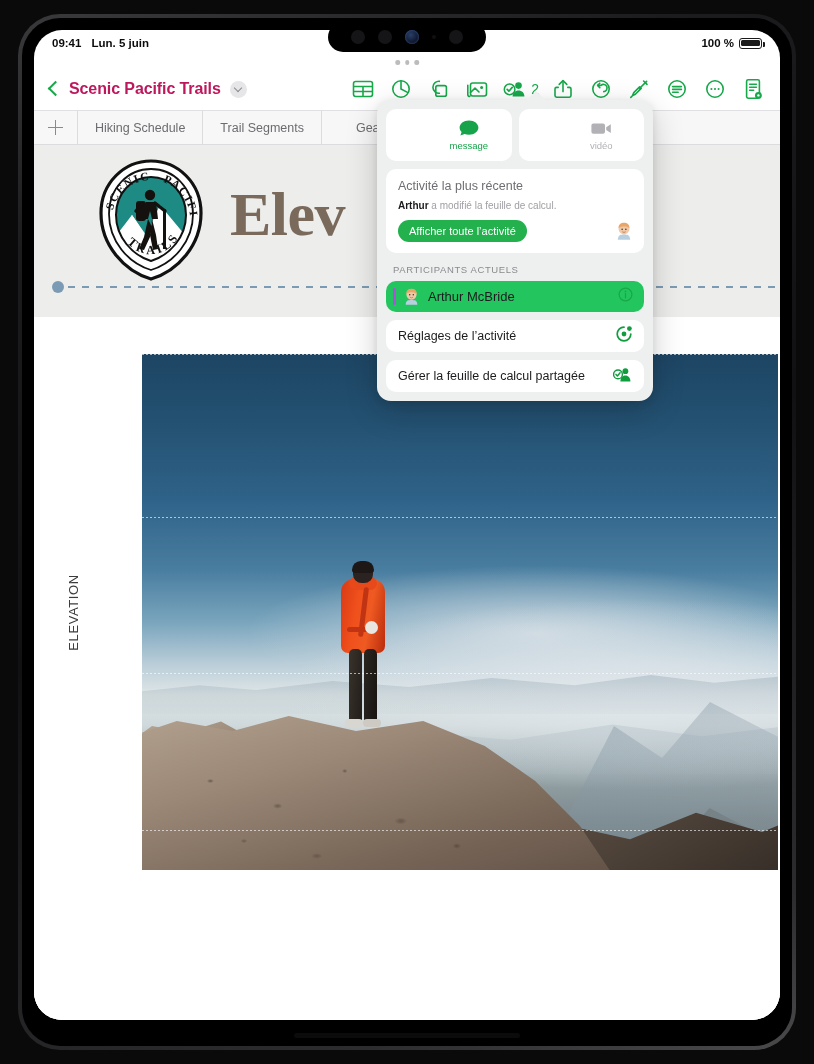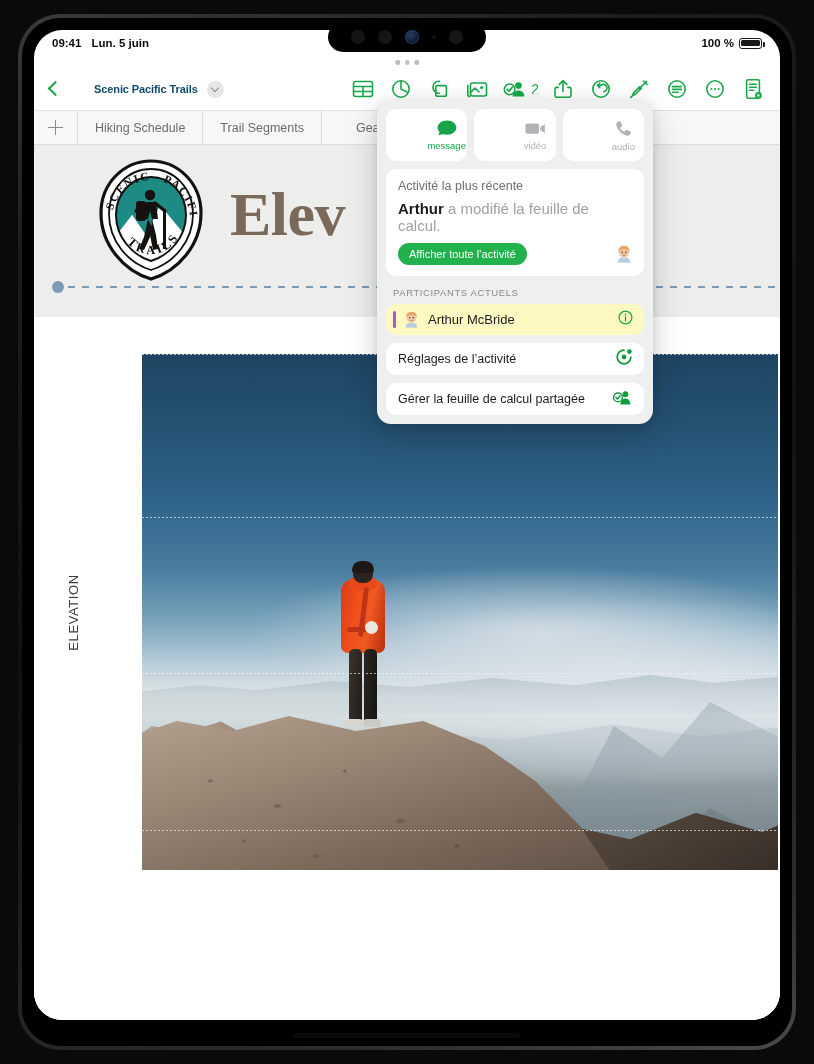--- a/index.html
+++ b/index.html
@@ -87,21 +87,21 @@
     position: absolute; left: 0; top: 38px; width: 746px; height: 42px;
     display:flex; align-items:center; z-index: 18; background:#fff;
   }
   #doc-title-area { display:flex; align-items:center; gap: 9px; padding-left: 14px; }
   #back-chevron { width: 12px; height: 20px; position:relative; cursor:pointer; }
   #back-chevron::before {
     content:''; position:absolute; left:2px; top:4px; width:9px; height:9px;
     border-left: 2.4px solid #17a84a; border-bottom: 2.4px solid #17a84a;
     transform: rotate(45deg);
   }
-  #doc-title { font-size: 11px; font-weight: bold; color: #0c4a6e; letter-spacing: -0.1px; margin-left: 25px; }
+  #doc-title { font-size: 16px; font-weight: bold; color: #be185d; letter-spacing: -0.1px; }
   #title-chevron {
     width: 17px; height: 17px; border-radius: 50%; background:#e6e6e8;
     display:flex; align-items:center; justify-content:center;
   }
   #title-chevron::after {
     content:''; width:5px; height:5px; margin-top:-2px;
     border-right: 1.6px solid #8a8a8e; border-bottom: 1.6px solid #8a8a8e;
     transform: rotate(45deg);
   }
   #tool-icons { margin-left: auto; display:flex; align-items:center; gap: 2px; padding-right: 9px; }
@@ -317,34 +317,34 @@
     padding-left:40px;
   }
   .call-label { font-size: 9.5px; }
   .call-btn.active .call-label { color:#16a34a; }
   .call-btn.dim .call-label { color:#b2b2b6;text-align:center; }
 
   #activity-card {
     background:#fff; border-radius: 10px; margin-top: 8px; padding: 10px 12px 11px 12px;
   }
   #activity-title { font-size: 12.5px; color:#6e6e73; }
-  #activity-line { font-size: 15px; color:#a0a0a5; margin-top: 7px; }
+  #activity-line { font-size: 10px; color:#a0a0a5; margin-top: 7px; }
   #activity-line b { color:#1c1c1e; font-weight:bold; }
   #activity-foot { display:flex; align-items:center; margin-top: 9px; }
   #show-all-btn {
     background:#22b14c; color:#fff; font-size: 11px; font-weight:normal;
     padding: 5px 11px; border-radius: 11px; cursor:pointer; white-space:nowrap;
   }
   #activity-avatar { margin-left:auto; width:16px; height:18px; }
 
   #participants-label {
     font-size: 9.5px; color:#8a8a8e; letter-spacing: .6px;
     padding: 11px 4px 6px 7px;
   }
-  #participants-card { background:#fef9c3; border-radius: 10px; overflow:hidden; }
+  #participants-card { background:#22c55e; border-radius: 10px; overflow:hidden; }
   .participant {
     display:flex; align-items:center; height: 31px; padding-left: 0; cursor:pointer; position:relative;
   }
   .participant + .participant::before {
     content:''; position:absolute; left: 30px; right: 10px; top:0; height:1px; background:#e6e6e8;
   }
   .p-bar { width: 3px; height: 17px; border-radius: 2px; margin-left: 7px; }
   .p-avatar { width: 15px; height: 17px; margin-left: 8px; }
   .p-name { font-size: 13px; color:#1c1c1e; margin-left: 9px; }
   .p-info { margin-left:auto; margin-right: 11px; }
@@ -621,26 +621,20 @@
                 </svg>
                 <span class="call-label">message</span>
               </div>
               <div class="call-btn dim">
                 <svg width="24" height="17" viewBox="0 0 24 17">
                   <rect x="2.4" y="3.4" width="13.6" height="10.4" rx="2" fill="#b2b2b6"></rect>
                   <path d="M17.2 7.2 L21.8 4.2 L21.8 13.0 L17.2 10.0 Z" fill="#b2b2b6"></path>
                 </svg>
                 <span class="call-label">vidéo</span>
               </div>
-              <div class="call-btn dim">
-                <svg width="19" height="19" viewBox="0 0 19 19">
-                  <path d="M5.0 2.2 C6.0 2.0 6.6 2.6 7.0 3.6 L7.9 5.9 C8.2 6.7 8.0 7.2 7.3 7.7 L6.3 8.4 C6.1 8.6 6.1 8.8 6.2 9.1 C6.8 10.6 8.4 12.2 9.9 12.8 C10.2 12.9 10.4 12.9 10.6 12.7 L11.3 11.7 C11.8 11.0 12.3 10.8 13.1 11.1 L15.4 12.0 C16.4 12.4 17.0 13.0 16.8 14.0 C16.6 15.3 15.4 16.6 13.9 16.7 C9.0 17.0 2.0 10.0 2.3 5.1 C2.4 3.6 3.7 2.4 5.0 2.2 Z" fill="#b2b2b6"></path>
-                </svg>
-                <span class="call-label">audio</span>
-              </div>
             </div>
 
             <div id="activity-card">
               <div id="activity-title">Activité la plus récente</div>
               <div id="activity-line">
                 <b>Arthur</b><span> a modifié la feuille de calcul.</span>
               </div>
               <div id="activity-foot">
                 <div id="show-all-btn">Afficher toute l’activité</div>
                 <svg id="activity-avatar" class="memoji" viewBox="0 0 16 18">

